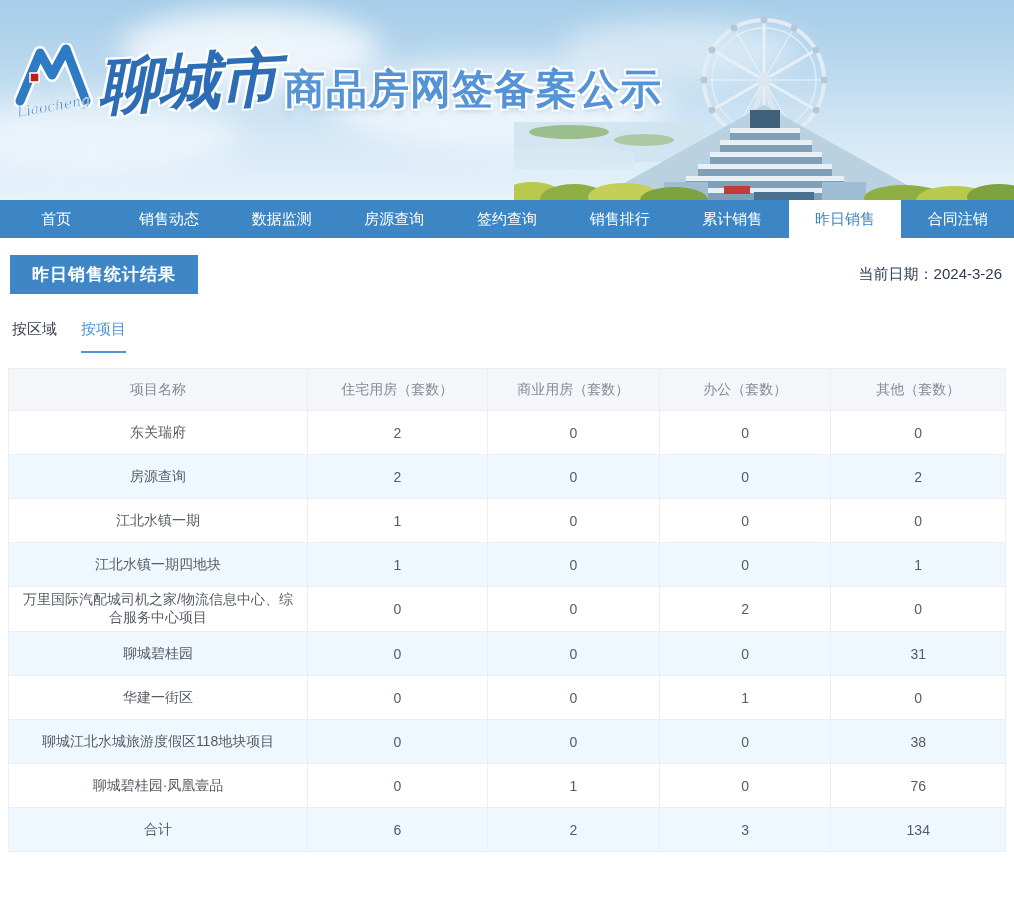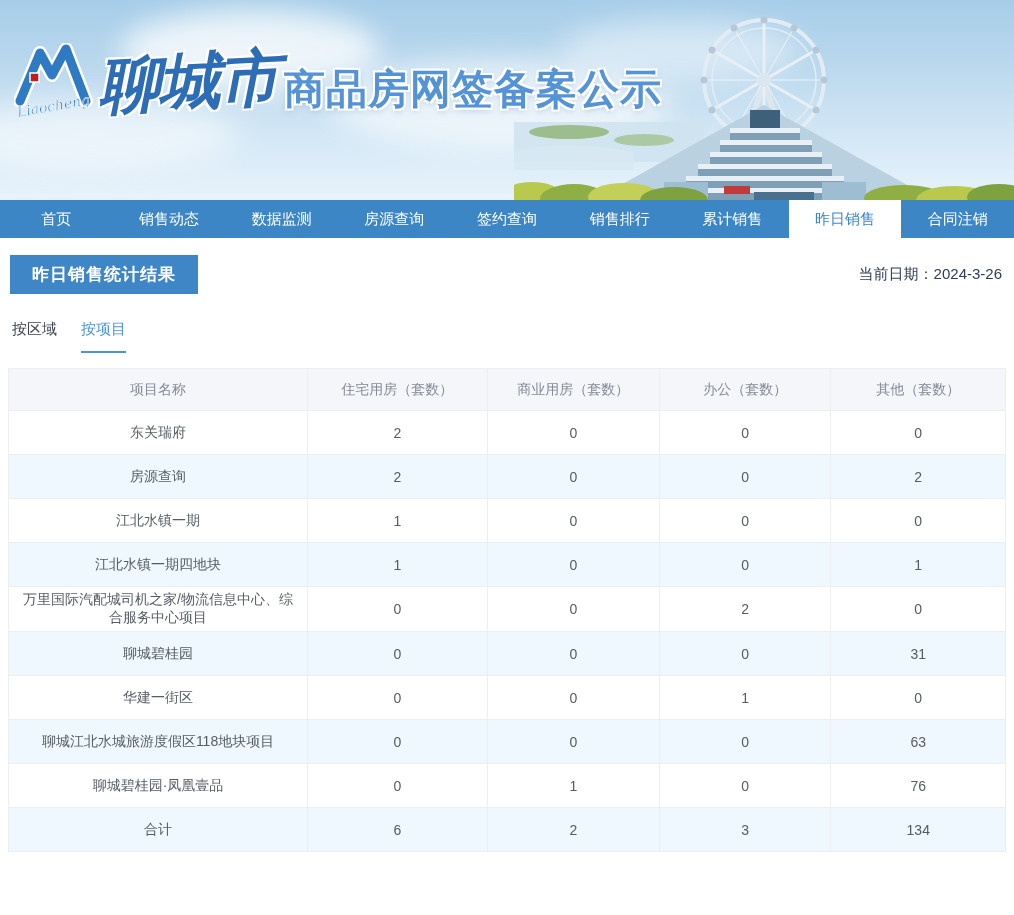--- a/index.html
+++ b/index.html
@@ -245,21 +245,21 @@
         <td>0</td>
         <td>0</td>
         <td>1</td>
         <td>0</td>
       </tr>
       <tr>
         <td>聊城江北水城旅游度假区118地块项目</td>
         <td>0</td>
         <td>0</td>
         <td>0</td>
-        <td>63</td>
+        <td>38</td>
       </tr>
       <tr>
         <td>聊城碧桂园·凤凰壹品</td>
         <td>0</td>
         <td>1</td>
         <td>0</td>
         <td>76</td>
       </tr>
       <tr>
         <td>合计</td>

